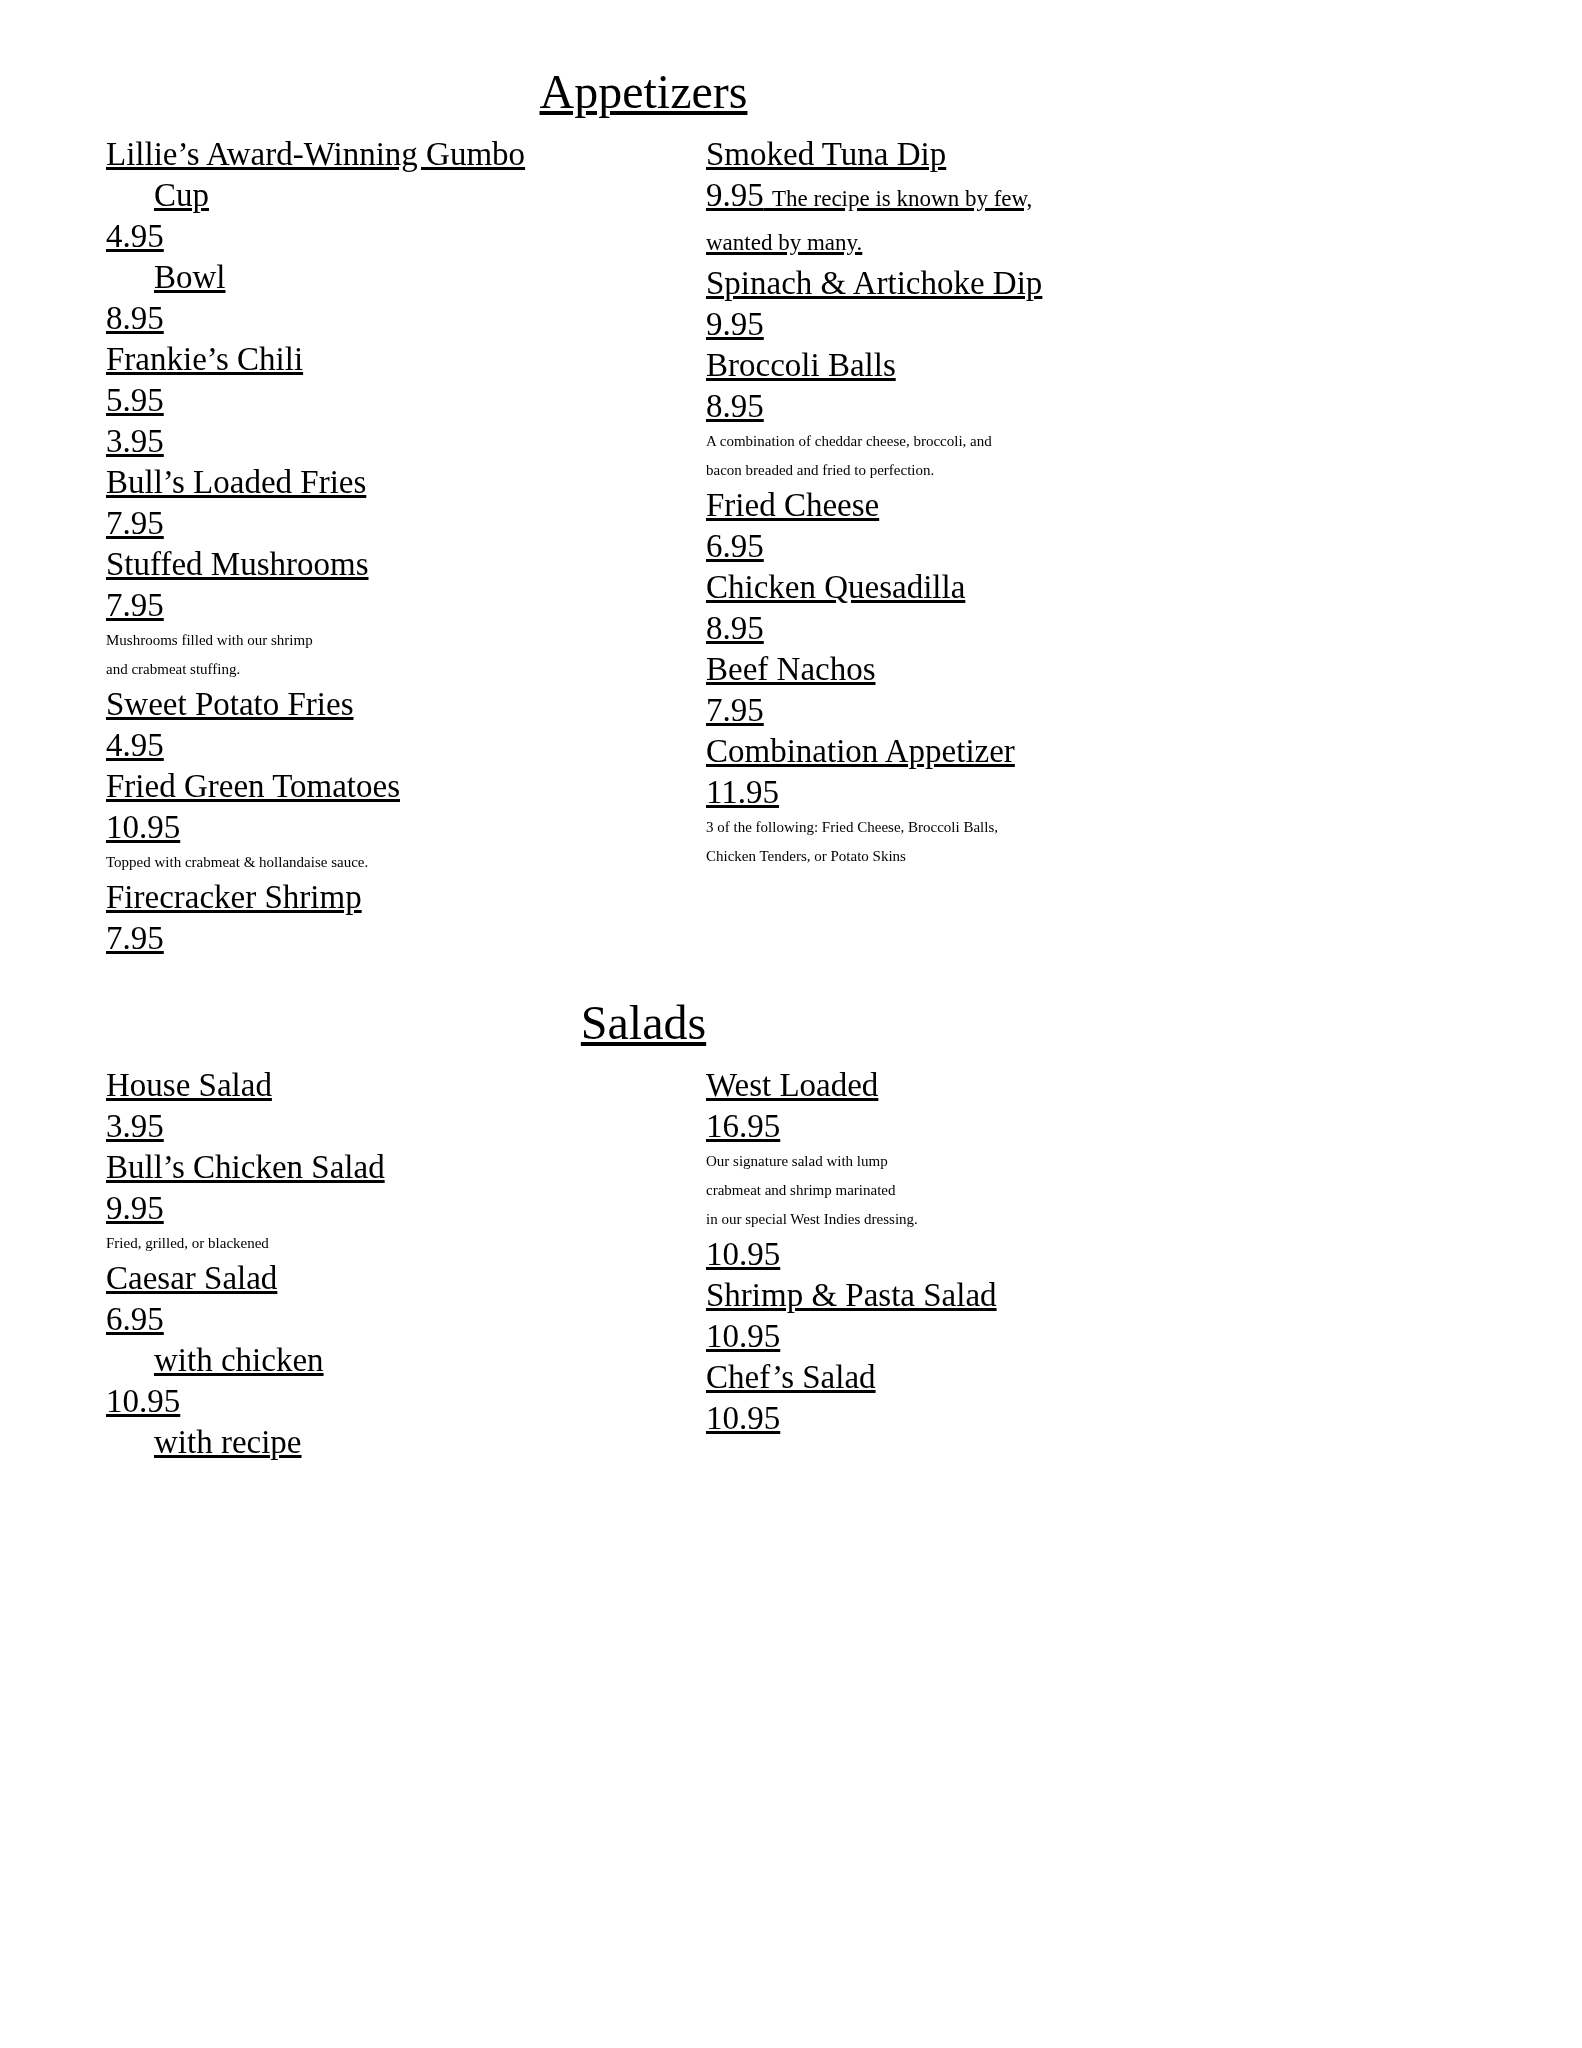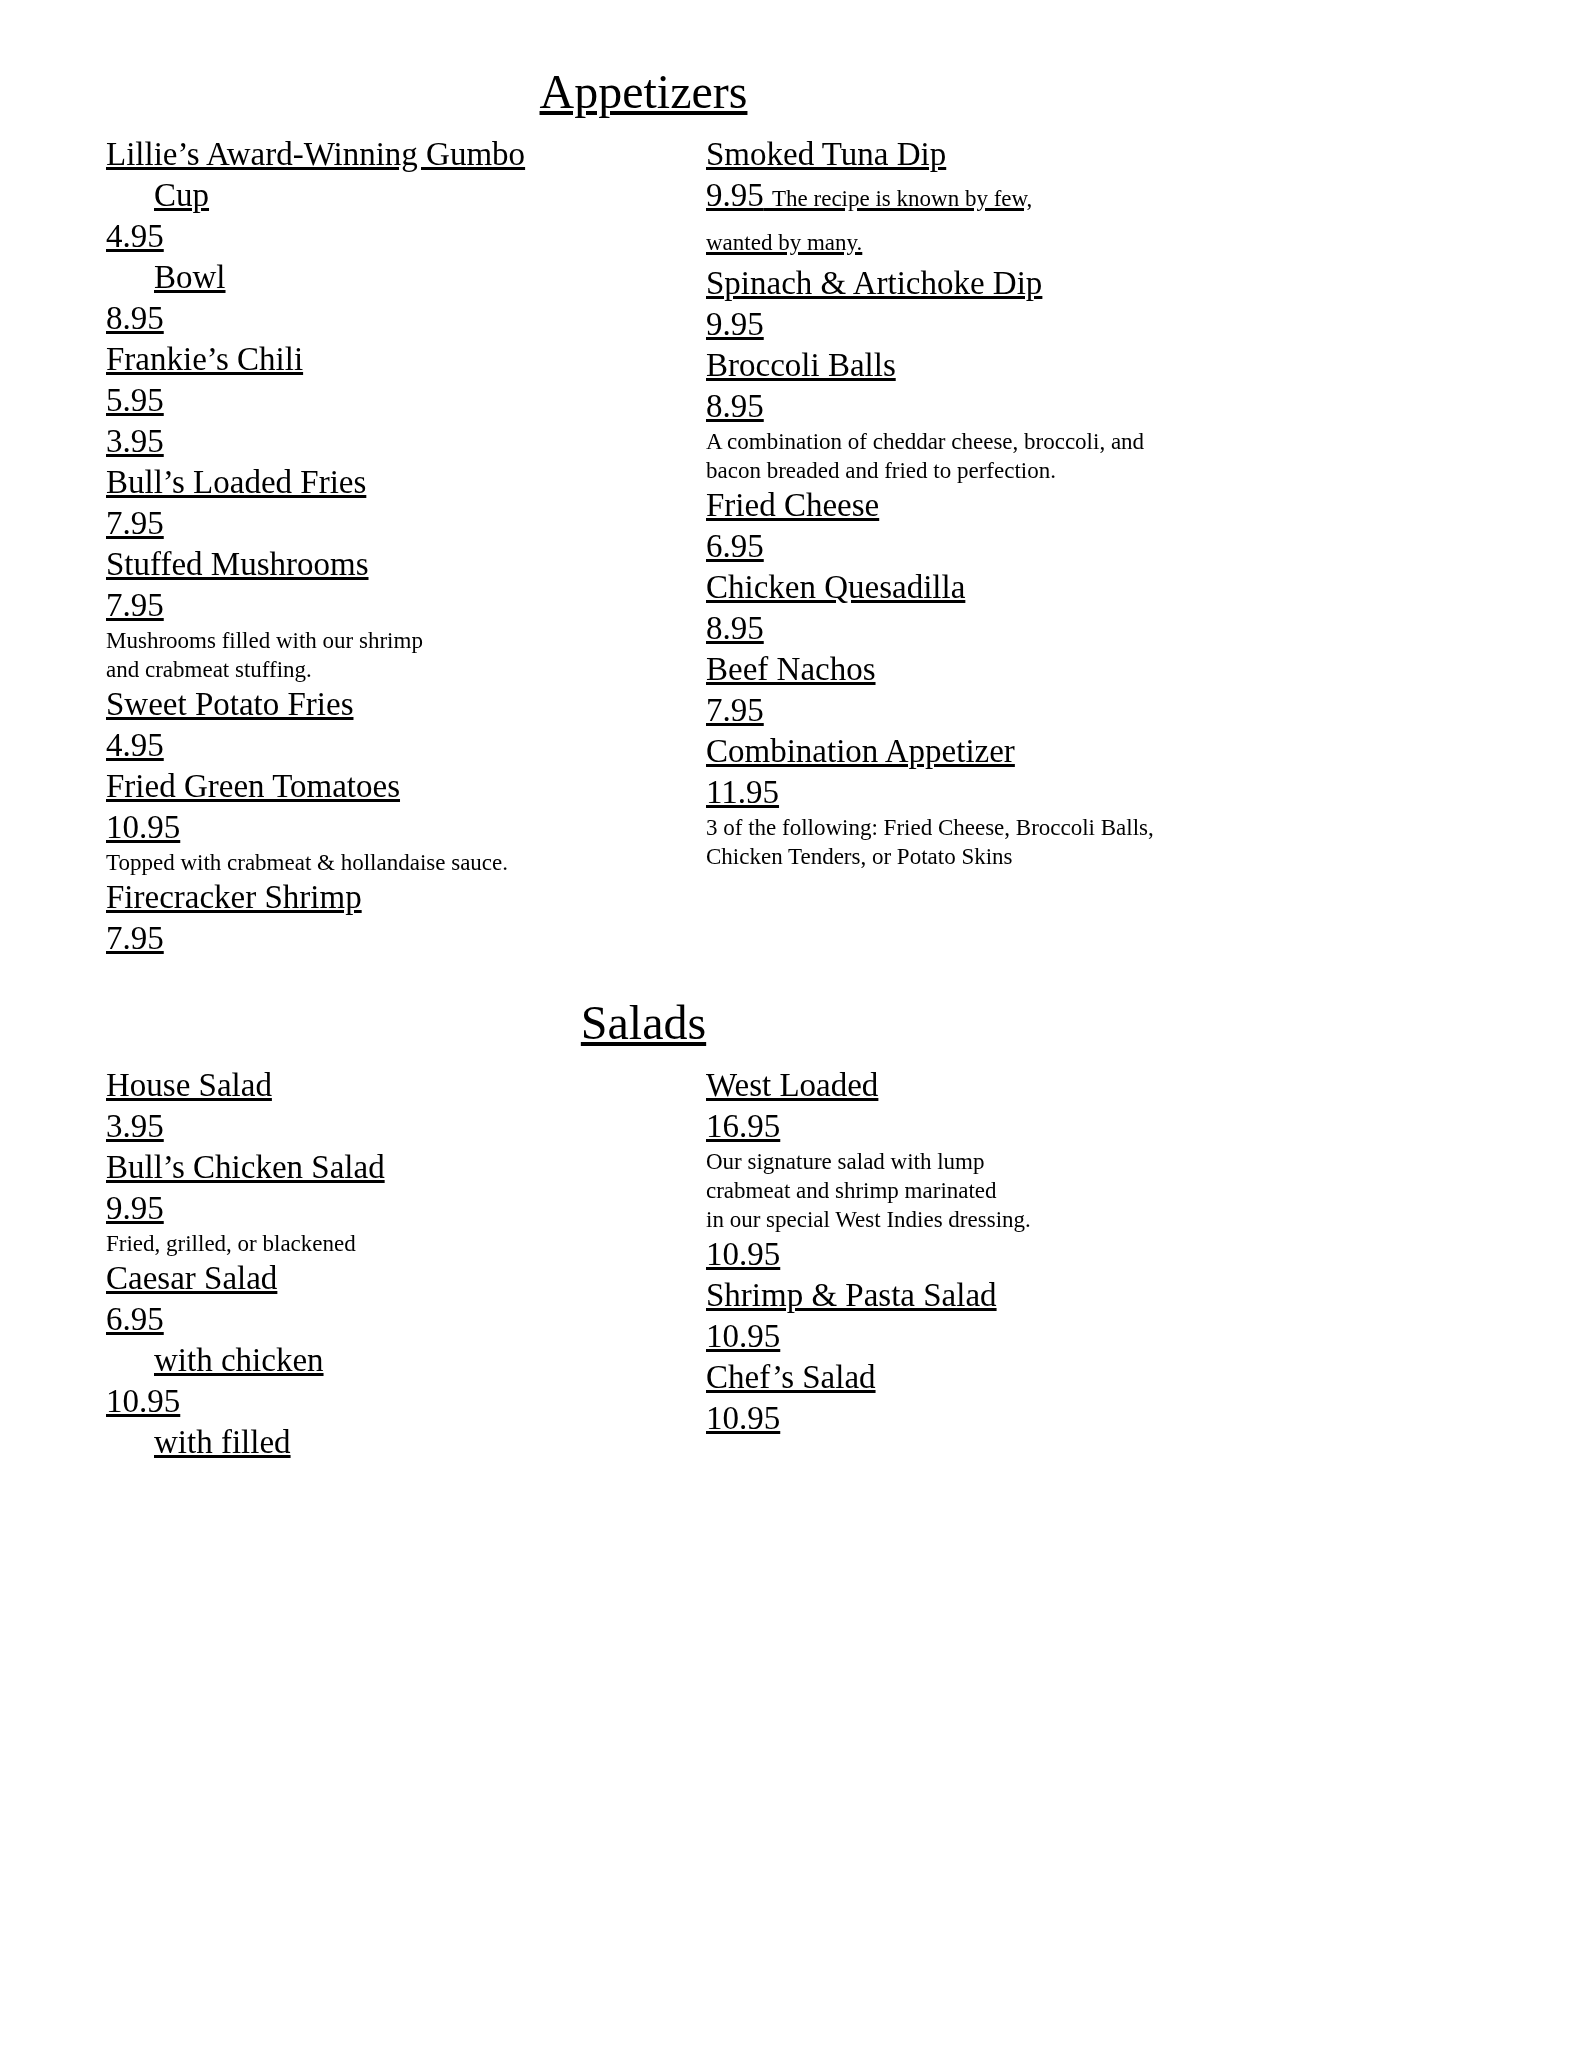--- a/index.html
+++ b/index.html
@@ -50,21 +50,21 @@
   .line-pricedesc,
   .line-sub {
     font-size: 33px;
     line-height: 41px;
     text-decoration: underline;
   }
   .line-sub {
     padding-left: 48px;
   }
   .line-desc {
-    font-size: 23px;
+    font-size: 15px;
     line-height: 29px;
   }
   .inline-price {
     font-size: 33px;
   }
   .inline-desc {
     font-size: 23px;
     white-space: pre-line;
   }
   .section-salads {
@@ -133,21 +133,21 @@
         <div class="col col-left">
             <div class="line line-name">House Salad</div>
             <div class="line line-price">3.95</div>
             <div class="line line-name">Bull’s Chicken Salad</div>
             <div class="line line-price">9.95</div>
             <div class="line line-desc">Fried, grilled, or blackened</div>
             <div class="line line-name">Caesar Salad</div>
             <div class="line line-price">6.95</div>
             <div class="line line-sub">with chicken</div>
             <div class="line line-price">10.95</div>
-            <div class="line line-sub">with filled</div>
+            <div class="line line-sub">with recipe</div>
           </div>
         <div class="col col-right">
             <div class="line line-name">West Loaded</div>
             <div class="line line-price">16.95</div>
             <div class="line line-desc">Our signature salad with lump
 crabmeat and shrimp marinated
 in our special West Indies dressing.</div>
             <div class="line line-price">10.95</div>
             <div class="line line-name">Shrimp &amp; Pasta Salad</div>
             <div class="line line-price">10.95</div>

